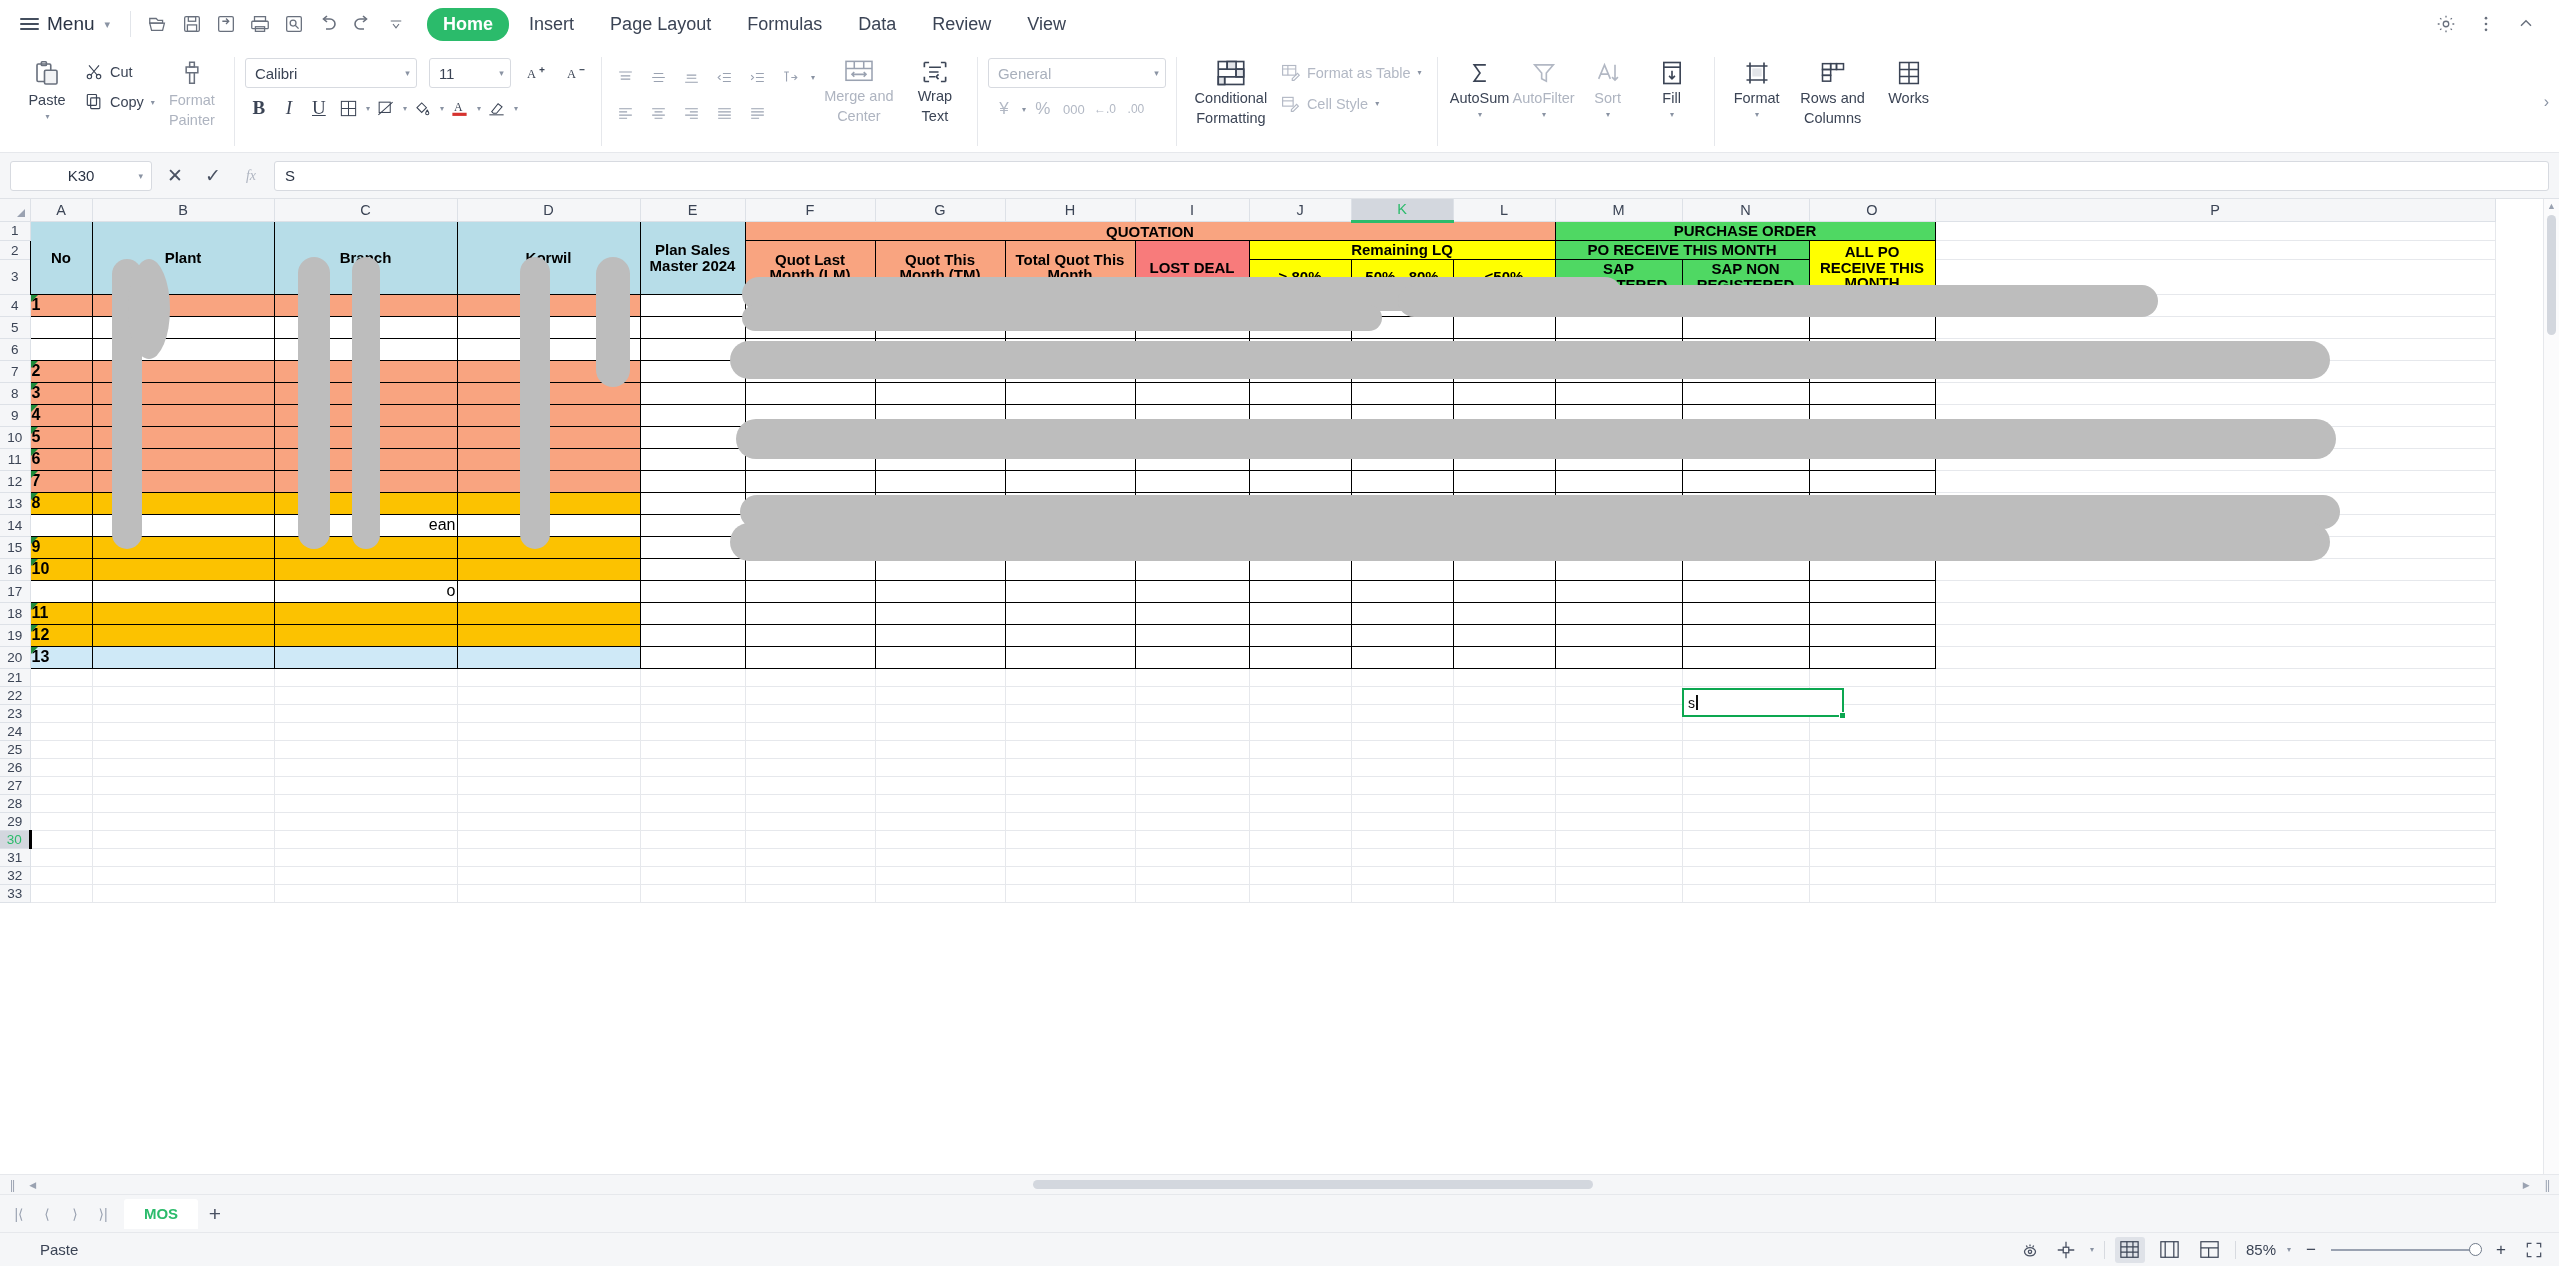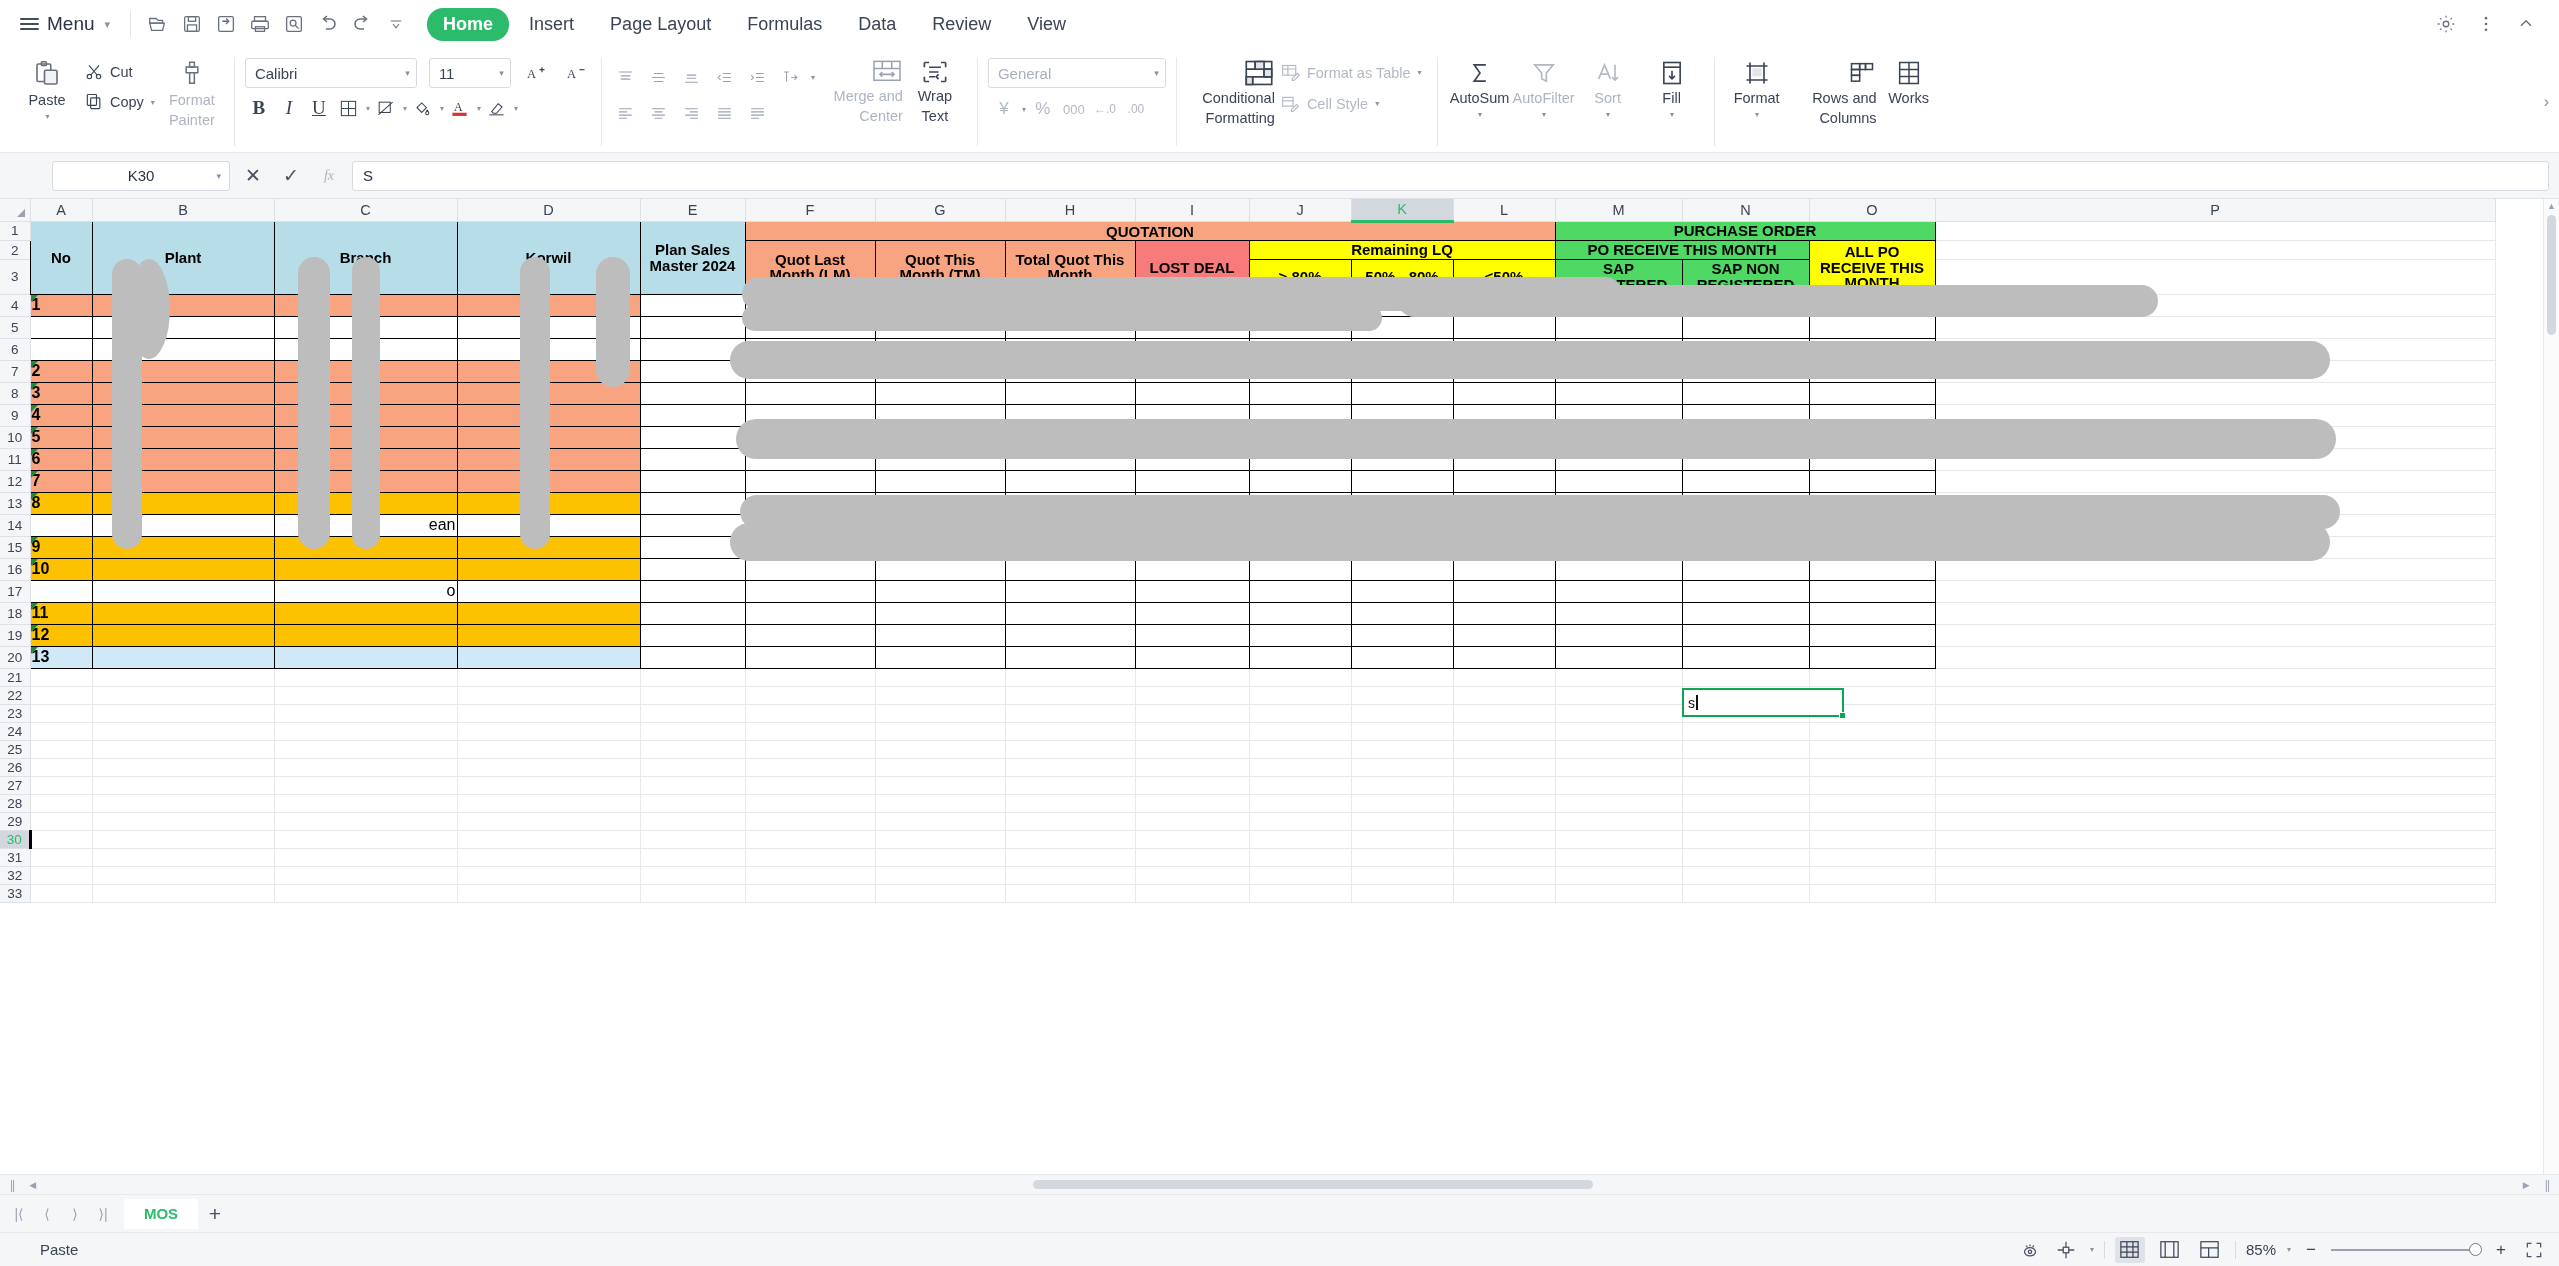--- a/index.html
+++ b/index.html
@@ -43,21 +43,21 @@
   }
   .rgroup { display: flex; align-items: flex-start; padding: 0 7px; height: 100%; }
   .rsep { width: 1px; background: #e6e8ec; margin: 6px 3px; align-self: stretch; }
 
   .bigbtn {
     width: 64px; display: flex; flex-direction: column; align-items: center;
     justify-content: flex-start; padding-top: 8px; gap: 3px; cursor: default;
   }
   .bigbtn .lbl { font-size: 14.5px; color: #3b4455; text-align: center; line-height: 1.15; }
   .bigbtn .lbl.dim { color:#aeb4c0; }
-  .bigbtn.wide { width: 88px; align-items: flex-end; }
+  .bigbtn.wide { width: 88px; }
 
   .smallcol { display: flex; flex-direction: column; justify-content: center; gap:4px; padding-top: 8px;}
   .smallbtn { display: flex; align-items: center; gap: 6px; padding: 3px 5px; cursor: default; }
   .smallbtn .lbl { font-size: 14.5px; color: #3b4455; white-space: nowrap; }
   .smallbtn .lbl.dim { color:#b2b8c4; }
 
   .fontgroup { display: flex; flex-direction: column; gap: 6px; padding-top: 7px; }
   .fontrow1 { display: flex; align-items: center; gap: 12px; }
   .fontrow2 { display: flex; align-items: center; gap: 2px; }
   .selectbox {
@@ -90,23 +90,23 @@
      margin-left:auto; display:flex; align-items:center; color:#8a93a3;
      font-size:16px; padding: 0 4px;
   }
 
   
   .formulabar {
     flex: 0 0 46px; height:46px; display: flex; align-items: center;
     background: #f5f6f8; border-bottom: 1px solid #dfe2e7; padding: 0 10px; gap: 8px;
   }
   .namebox {
-    width: 178px; height: 30px; background:#fff; border:1px solid #d7dae0; border-radius:3px;
+    width: 142px; height: 30px; background:#fff; border:1px solid #d7dae0; border-radius:3px;
     display:flex; align-items:center; justify-content:center; position:relative;
-    font-size: 15px; color:#2b3445;margin-left:42px;
+    font-size: 15px; color:#2b3445;
   }
   .namebox .arr { position:absolute; right:8px; color:#8a93a3; font-size:9px;}
   .fbicon { width:30px; height:30px; display:inline-flex; align-items:center; justify-content:center; color:#4a5263; font-size:19px;}
   .fbicon.fx { color:#aeb4c0; font-style: italic; font-family:"Liberation Serif",serif; font-size:14px;}
   .fbinput {
     flex:1; height:30px; background:#fff; border:1px solid #d7dae0; border-radius:3px;
     display:flex; align-items:center; padding: 0 10px; font-size:15px; color:#2b3445;
   }
 
   

